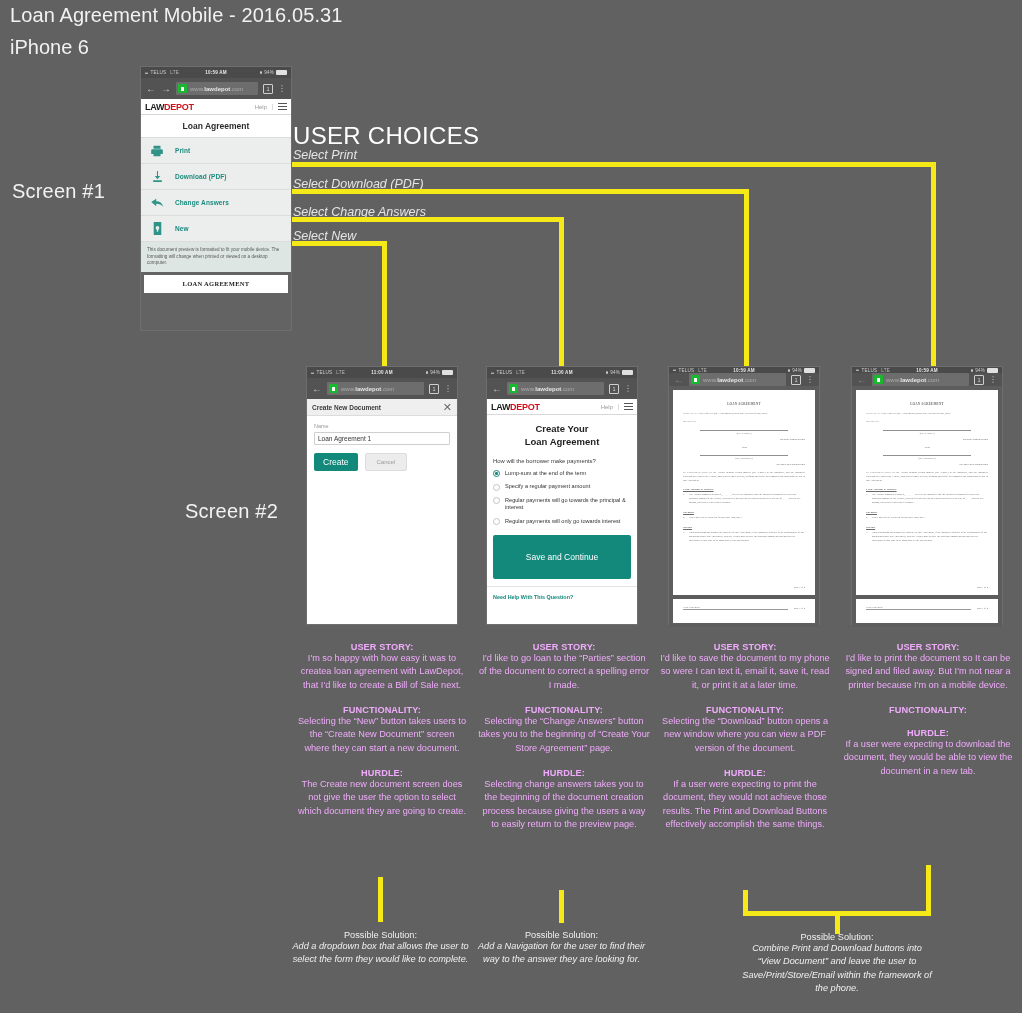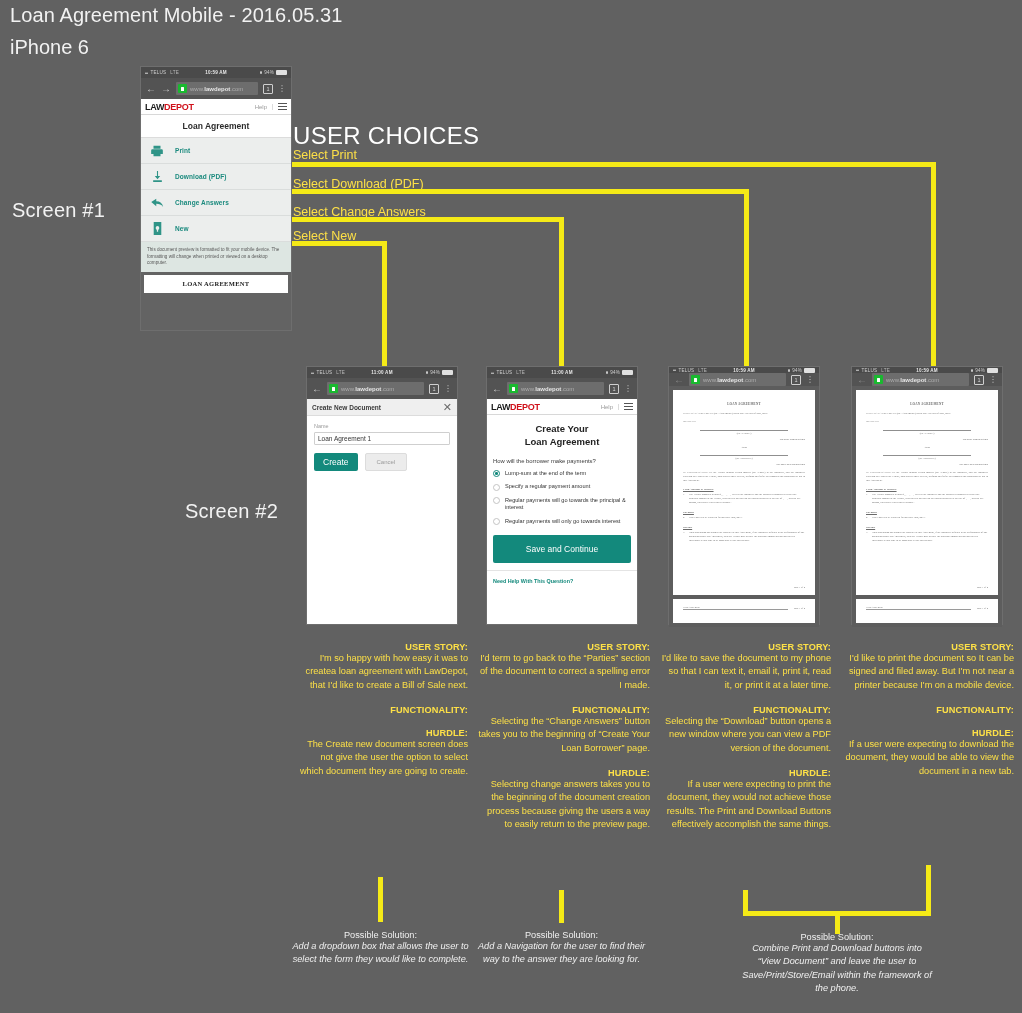--- a/index.html
+++ b/index.html
@@ -21,21 +21,21 @@
     font-size: 20px; color: #f2f2f2;
   }
   .screen-label {
     position: absolute; font-size: 20px; color: #f2f2f2; letter-spacing:.2px;
   }
   .uc-title {
     position: absolute; left: 293px; top: 122px;
     font-size: 24px; color: #ffffff; letter-spacing: .3px;
   }
   .uc-item {
-    position: absolute; font-size: 12.5px; color: #fde047; white-space: nowrap;
+    position: absolute; font-size: 12.5px; color: #e5e5e5; white-space: nowrap; font-style: italic;
   }
 
   
   .wire { position: absolute; background: #f5ea17; }
 
   
   .phone {
     position: absolute;
     background: #636363;
     border: 1px solid #6e6e6e;
@@ -136,56 +136,56 @@
     padding: 8px 4px 5px;
   }
   .q-prompt { font-size: 5.9px; color: #3a3a3a; padding: 4px 6px 3px; }
   .q-opt { display:flex; gap: 5px; padding: 3px 6px; align-items: flex-start; }
   .radio { width: 7px; height: 7px; border-radius: 50%; border: 1px solid #c4c4c4; background:#fff; flex:none; margin-top:.5px; }
   .radio.on { border-color: #13897c; background: #fff; position: relative; }
   .radio.on:after { content:""; position:absolute; inset: 1.2px; border-radius:50%; background: #13897c; }
   .q-opt span { font-size: 5.6px; color: #333; line-height: 1.35; }
   .btn-save {
     margin: 7px 6px 0; background: #13897c; color: #fff; text-align:center;
-    font-size: 8.5px; padding: 9px 0; border-radius: 2px;
+    font-size: 8.5px; padding: 17px 0; border-radius: 2px;
   }
   .q-help { padding: 7px 6px 0; font-size: 5.4px; font-weight:bold; color: #13897c; border-top:1px solid #e4e4e4; margin-top:7px;}
 
   
   .pdf-wrap { background: #5d5d5d; padding: 4px; height: 100%; }
   .pdf-page { background: #fff; height: 205px; padding: 12px 10px 6px; position: relative; }
   .pdf-page2 { background: #fff; height: 24px; margin-top: 4px; padding: 7px 10px; }
   .pt { font-family:"Liberation Serif", serif; color:#6a6a6a; }
   .pdf-h { text-align:center; font-size: 3.2px; font-weight:bold; letter-spacing:.2px; margin-bottom: 6px; }
   .pdf-p { font-size: 2.6px; line-height:1.5; text-align: justify; margin-bottom: 4px; }
   .pdf-sig { margin: 6px auto 1px; width: 72%; border-bottom: .8px solid #8f8f8f; }
   .pdf-c { text-align:center; font-size:2.5px; margin-top:1px; }
   .pdf-r { text-align:right; font-size:2.6px; font-weight:bold; margin-top:3px; }
   .pdf-sec { font-size:2.9px; font-weight:bold; text-decoration: underline; margin: 5px 0 2px; }
   .pdf-li { display:flex; gap:4px; font-size:2.6px; line-height:1.5; }
   .pdf-pg { position:absolute; right:10px; bottom:6px; font-size:2.5px; }
 
   
-  .cap { position: absolute; width: 172px; text-align: right; color: #fde047; }
+  .cap { position: absolute; width: 172px; text-align: center; color: #f0abfc; }
   .cap h4 { font-size: 9.2px; font-weight: bold; letter-spacing: .1px; }
   .cap p { font-size: 9.2px; line-height: 1.45; }
   .cap .blk { margin-bottom: 13px; }
   .sol { position: absolute; width: 185px; text-align:center; color:#f0f0f0; }
   .sol h4 { font-size: 9.2px; font-weight: normal; }
   .sol p { font-size: 9.2px; line-height: 1.45; font-style: italic; }
 </style>
 </head>
 <body>
 
 <div id="root">
 
   <div class="doc-title">Loan Agreement Mobile - 2016.05.31</div>
   <div class="doc-sub">iPhone 6</div>
 
-  <div class="screen-label" style="left:12px; top:199px;">Screen #1</div>
+  <div class="screen-label" style="left:12px; top:180px;">Screen #1</div>
   <div class="screen-label" style="left:185px; top:500px;">Screen #2</div>
 
   <div class="uc-title">USER CHOICES</div>
   <div class="uc-item" style="left:293px; top:148px;">Select Print</div>
   <div class="uc-item" style="left:293px; top:177px;text-align:right;">Select Download (PDF)</div>
   <div class="uc-item" style="left:293px; top:205px;">Select Change Answers</div>
   <div class="uc-item" style="left:293px; top:229px;">Select New</div>
 
   <div class="wire" style="left:289px; top:162px; width:647px; height:5px;"></div>
   <div class="wire" style="left:931px; top:162px; width:5px; height:204px;"></div>
@@ -505,46 +505,47 @@
     </div>
   </div>
 
   <div class="cap" style="left:296px; top:642px;">
     <div class="blk">
       <h4>USER STORY:</h4>
       <p>I'm so happy with how easy it was to createa loan agreement with LawDepot, that I'd like to create a Bill of Sale next.</p>
     </div>
     <div class="blk">
       <h4>FUNCTIONALITY:</h4>
+      <p>Selecting the “New” button takes users to the “Create New Document” screen where they can start a new document.</p>
     </div>
     <div class="blk">
       <h4>HURDLE:</h4>
       <p>The Create new document screen does not give the user the option to select which document they are going to create.</p>
     </div>
   </div>
 
   <div class="cap" style="left:478px; top:642px;">
     <div class="blk">
       <h4>USER STORY:</h4>
-      <p>I'd term to go back to the “Parties” section of the document to correct a spelling error I made.</p>
+      <p>I'd like to go loan to the “Parties” section of the document to correct a spelling error I made.</p>
     </div>
     <div class="blk">
       <h4>FUNCTIONALITY:</h4>
-      <p>Selecting the “Change Answers” button takes you to the beginning of “Create Your Loan Borrower” page.</p>
+      <p>Selecting the “Change Answers” button takes you to the beginning of “Create Your Store Agreement” page.</p>
     </div>
     <div class="blk">
       <h4>HURDLE:</h4>
       <p>Selecting change answers takes you to the beginning of the document creation process because giving the users a way to easily return to the preview page.</p>
     </div>
   </div>
 
   <div class="cap" style="left:659px; top:642px;">
     <div class="blk">
       <h4>USER STORY:</h4>
-      <p>I'd like to save the document to my phone so that I can text it, email it, print it, read it, or print it at a later time.</p>
+      <p>I'd like to save the document to my phone so were I can text it, email it, save it, read it, or print it at a later time.</p>
     </div>
     <div class="blk">
       <h4>FUNCTIONALITY:</h4>
       <p>Selecting the “Download” button opens a new window where you can view a PDF version of the document.</p>
     </div>
     <div class="blk">
       <h4>HURDLE:</h4>
       <p>If a user were expecting to print the document, they would not achieve those results. The Print and Download Buttons effectively accomplish the same things.</p>
     </div>
   </div>

